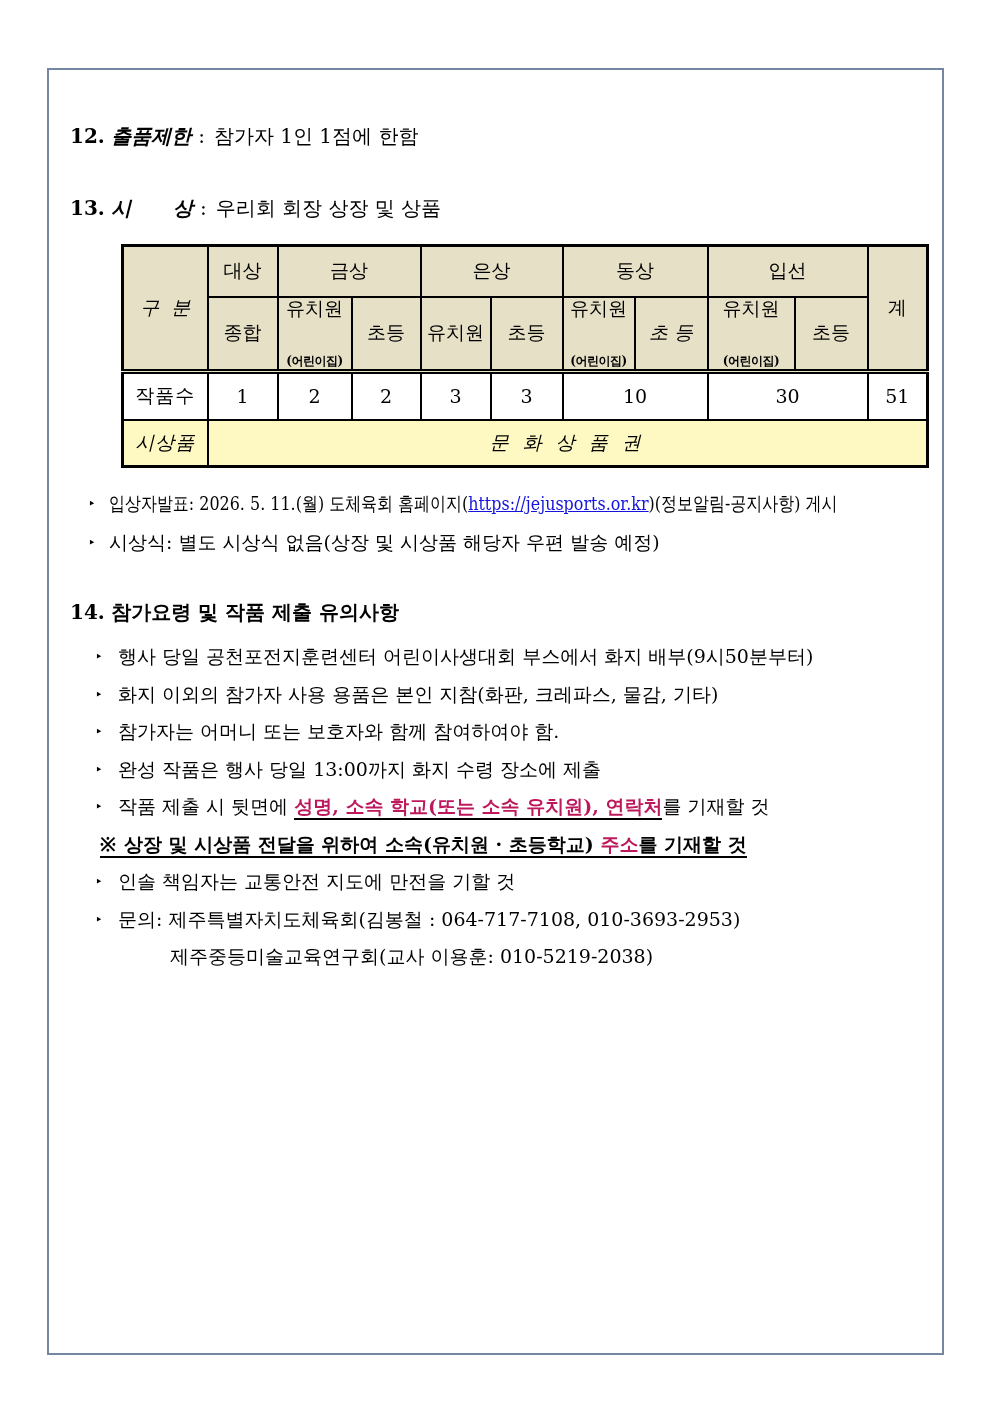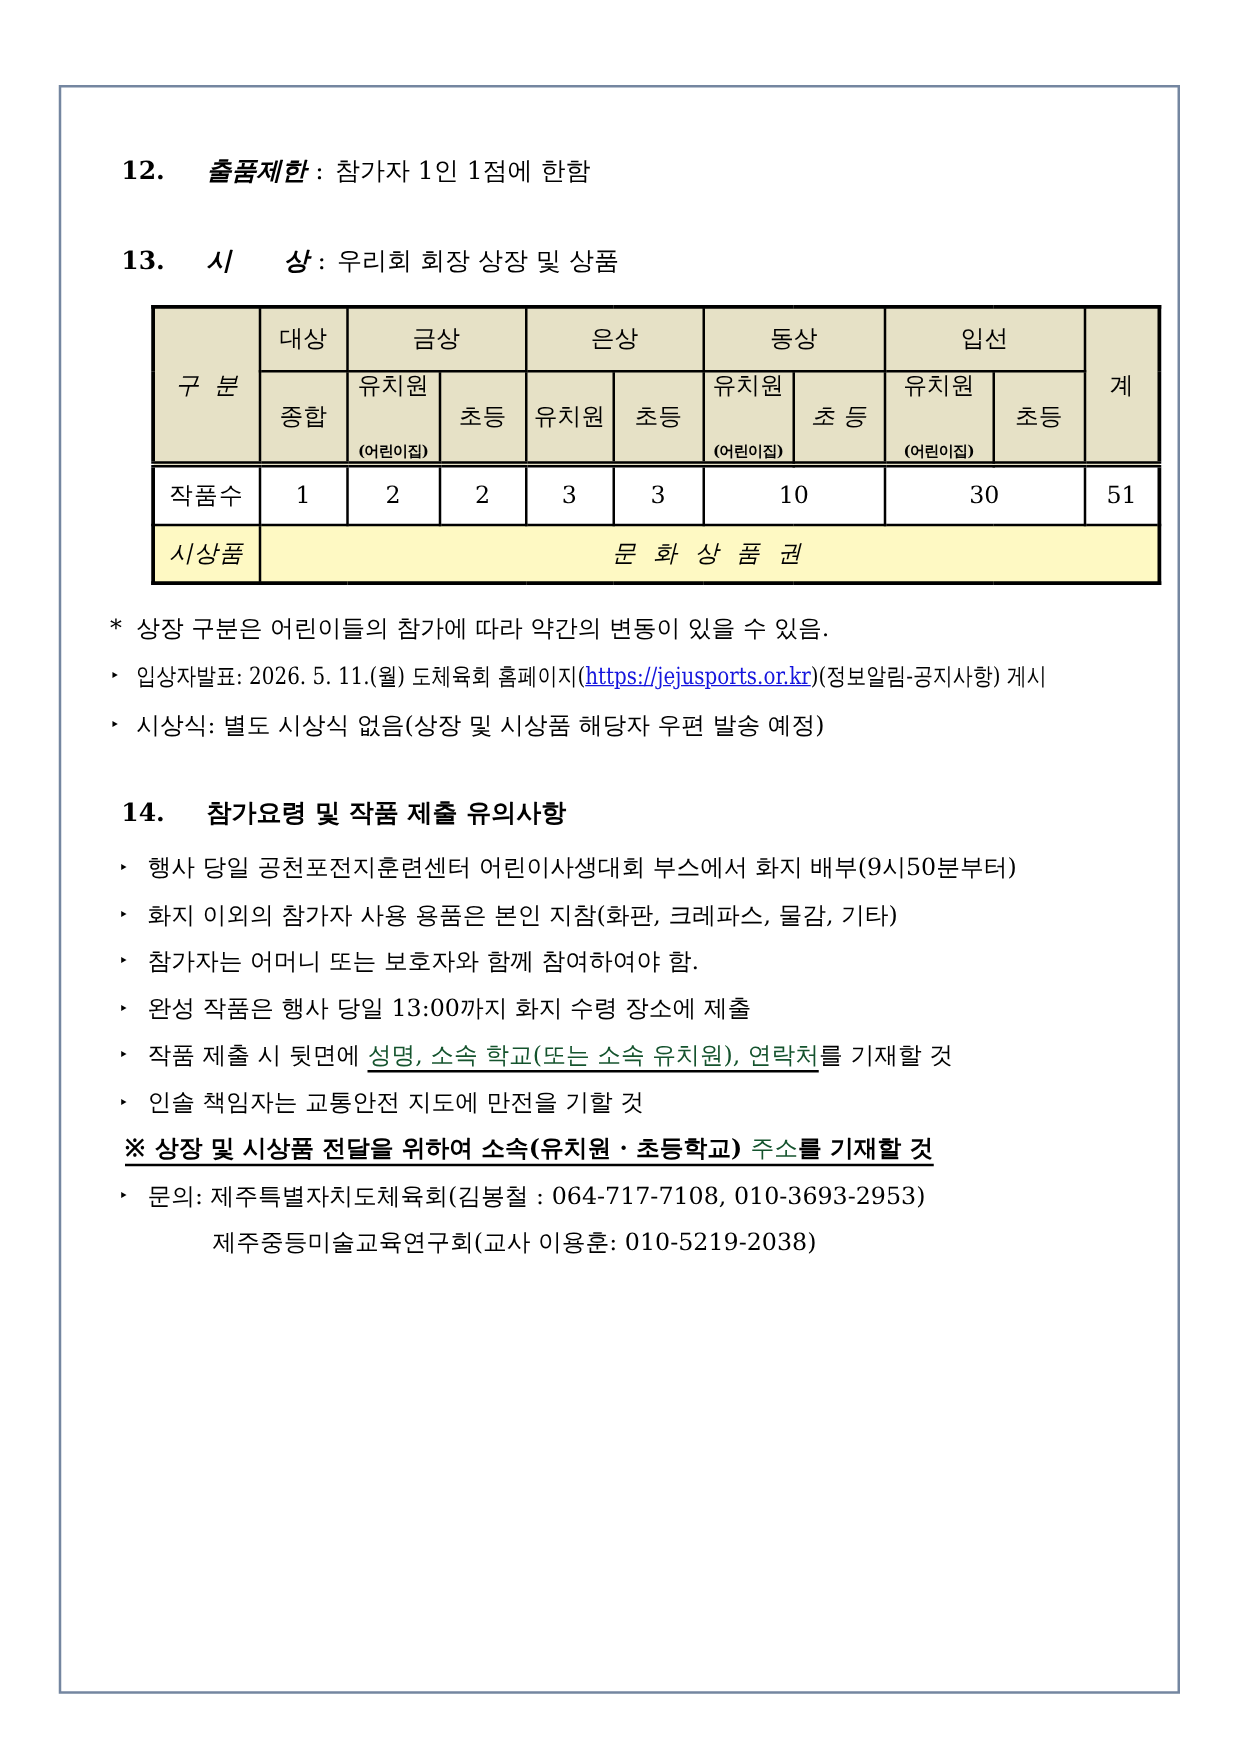--- a/index.html
+++ b/index.html
@@ -22,21 +22,21 @@
     left: 47px; top: 68px;
     width: 897px;
   }
   .prewrap { white-space: pre-wrap; font-style: italic; }
 
   
   .heading { margin-left: 23px; font-size: 20px; line-height: 28px; }
   .h12 { margin-top: 54px; }
   .h13 { margin-top: 44px; }
   .h14 { margin-top: 36px; }
-  .bold { font-weight: bold; margin-left: 27px; }
+  .bold { font-weight: bold; }
   .colon { margin: 0 9px 0 7px; }
 
   
   table.award {
     border-collapse: collapse;
     margin: 22px 0 0 74px;
     width: 805px;
     table-layout: fixed;
     border: 3px solid #000;
     text-align: center;
@@ -72,21 +72,21 @@
     white-space: nowrap;
   }
   a.doclink { color: #1414dd; text-decoration: underline; }
 
   
   .items { margin: 12px 0 0 48px; font-size: 19px; }
   .item { line-height: 37.5px; white-space: nowrap; }
   .item .mk { width: 23px; }
   .note-sub { margin-left: 13px; }
   .addr { margin-left: 5px; font-weight: bold; }
-  .blue-strong { color: #14532d; font-weight: normal; }
+  .blue-strong { color: #be185d; font-weight: bold; }
   .u-black { border-bottom: 2px solid #000; padding-bottom: 1px; }
   .contact2 { margin-left: 75px; }
   .nmark { margin-right: 8px; }
 </style>
 </head>
 <body>
 
 <div class="page-frame"></div>
 
 <div class="content">
@@ -164,23 +164,20 @@
     </tr>
     <tr class="br2">
       <td class="lbl">시상품</td>
       <td colspan="10" class="prize">문 화 상 품 권</td>
     </tr>
   </tbody>
     </table>
 
   <div class="notes">
     <div class="note">
-      <span class="mk">*</span><span>상장 구분은 어린이들의 참가에 따라 약간의 변동이 있을 수 있음.</span>
-    </div>
-    <div class="note">
       <span class="mk tri">‣</span><span class="cond"><span>입상자발표: 2026. 5. 11.(월) 도체육회 홈페이지(</span><a class="doclink" href="#">https://jejusports.or.kr</a><span>)(정보알림-공지사항) 게시</span></span>
     </div>
     <div class="note">
       <span class="mk tri">‣</span><span>시상식: 별도 시상식 없음(상장 및 시상품 해당자 우편 발송 예정)</span>
     </div>
   </div>
 
   <div class="heading h14">
     <span class="bold">14.</span>
     <span class="bold">참가요령 및 작품 제출 유의사항</span>
@@ -195,27 +192,27 @@
     </div>
     <div class="item">
       <span class="mk tri">‣</span><span>참가자는 어머니 또는 보호자와 함께 참여하여야 함.</span>
     </div>
     <div class="item">
       <span class="mk tri">‣</span><span>완성 작품은 행사 당일 13:00까지 화지 수령 장소에 제출</span>
     </div>
     <div class="item">
       <span class="mk tri">‣</span><span>작품 제출 시 뒷면에 </span><span class="blue-strong u-black">성명, 소속 학교(또는 소속 유치원), 연락처</span><span>를 기재할 것</span>
     </div>
-    <div class="item">
-      <span class="mk tri">‣</span><span>인솔 책임자는 교통안전 지도에 만전을 기할 것</span>
-    </div>
     <div class="item addr">
       <span class="u-black"><span class="nmark">※</span><span>상장 및 시상품 전달을 위하여 소속(유치원 · 초등학교) </span><span class="blue-strong">주소</span><span>를 기재할 것</span></span>
     </div>
     <div class="item">
+      <span class="mk tri">‣</span><span>인솔 책임자는 교통안전 지도에 만전을 기할 것</span>
+    </div>
+    <div class="item">
       <span class="mk tri">‣</span><span>문의: 제주특별자치도체육회(김봉철 : 064-717-7108, 010-3693-2953)</span>
     </div>
     <div class="item contact2">
       <span>제주중등미술교육연구회(교사 이용훈: 010-5219-2038)</span>
     </div>
   </div>
 
 </div>
 
 </body></html>

